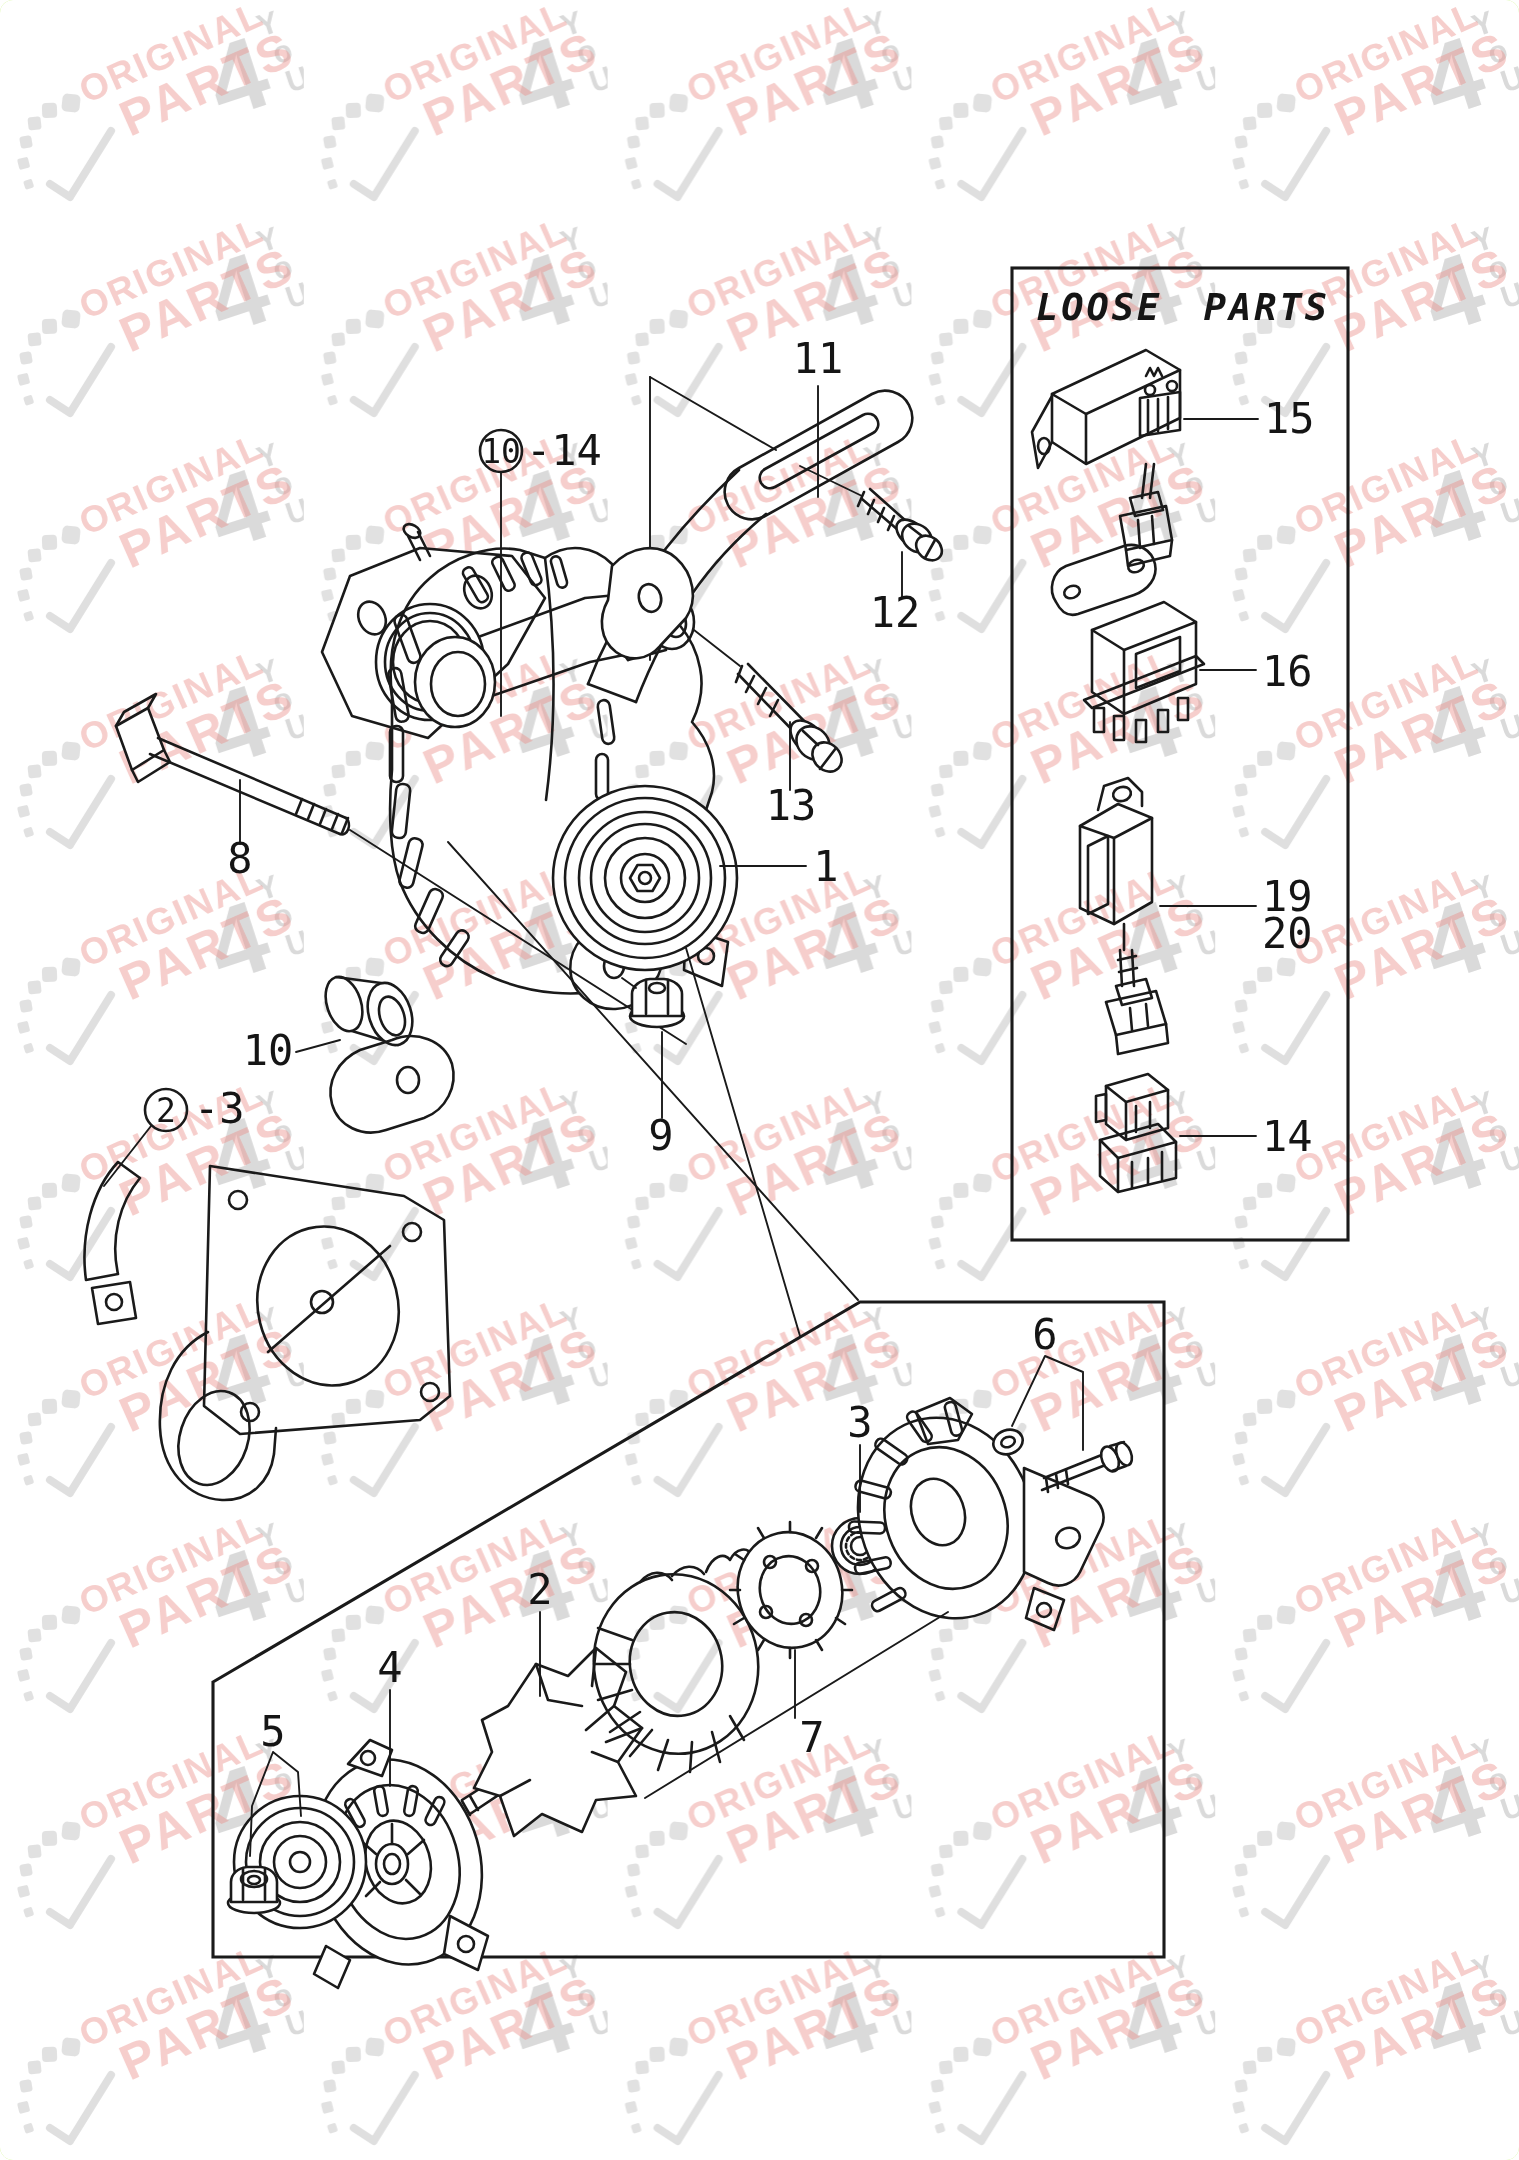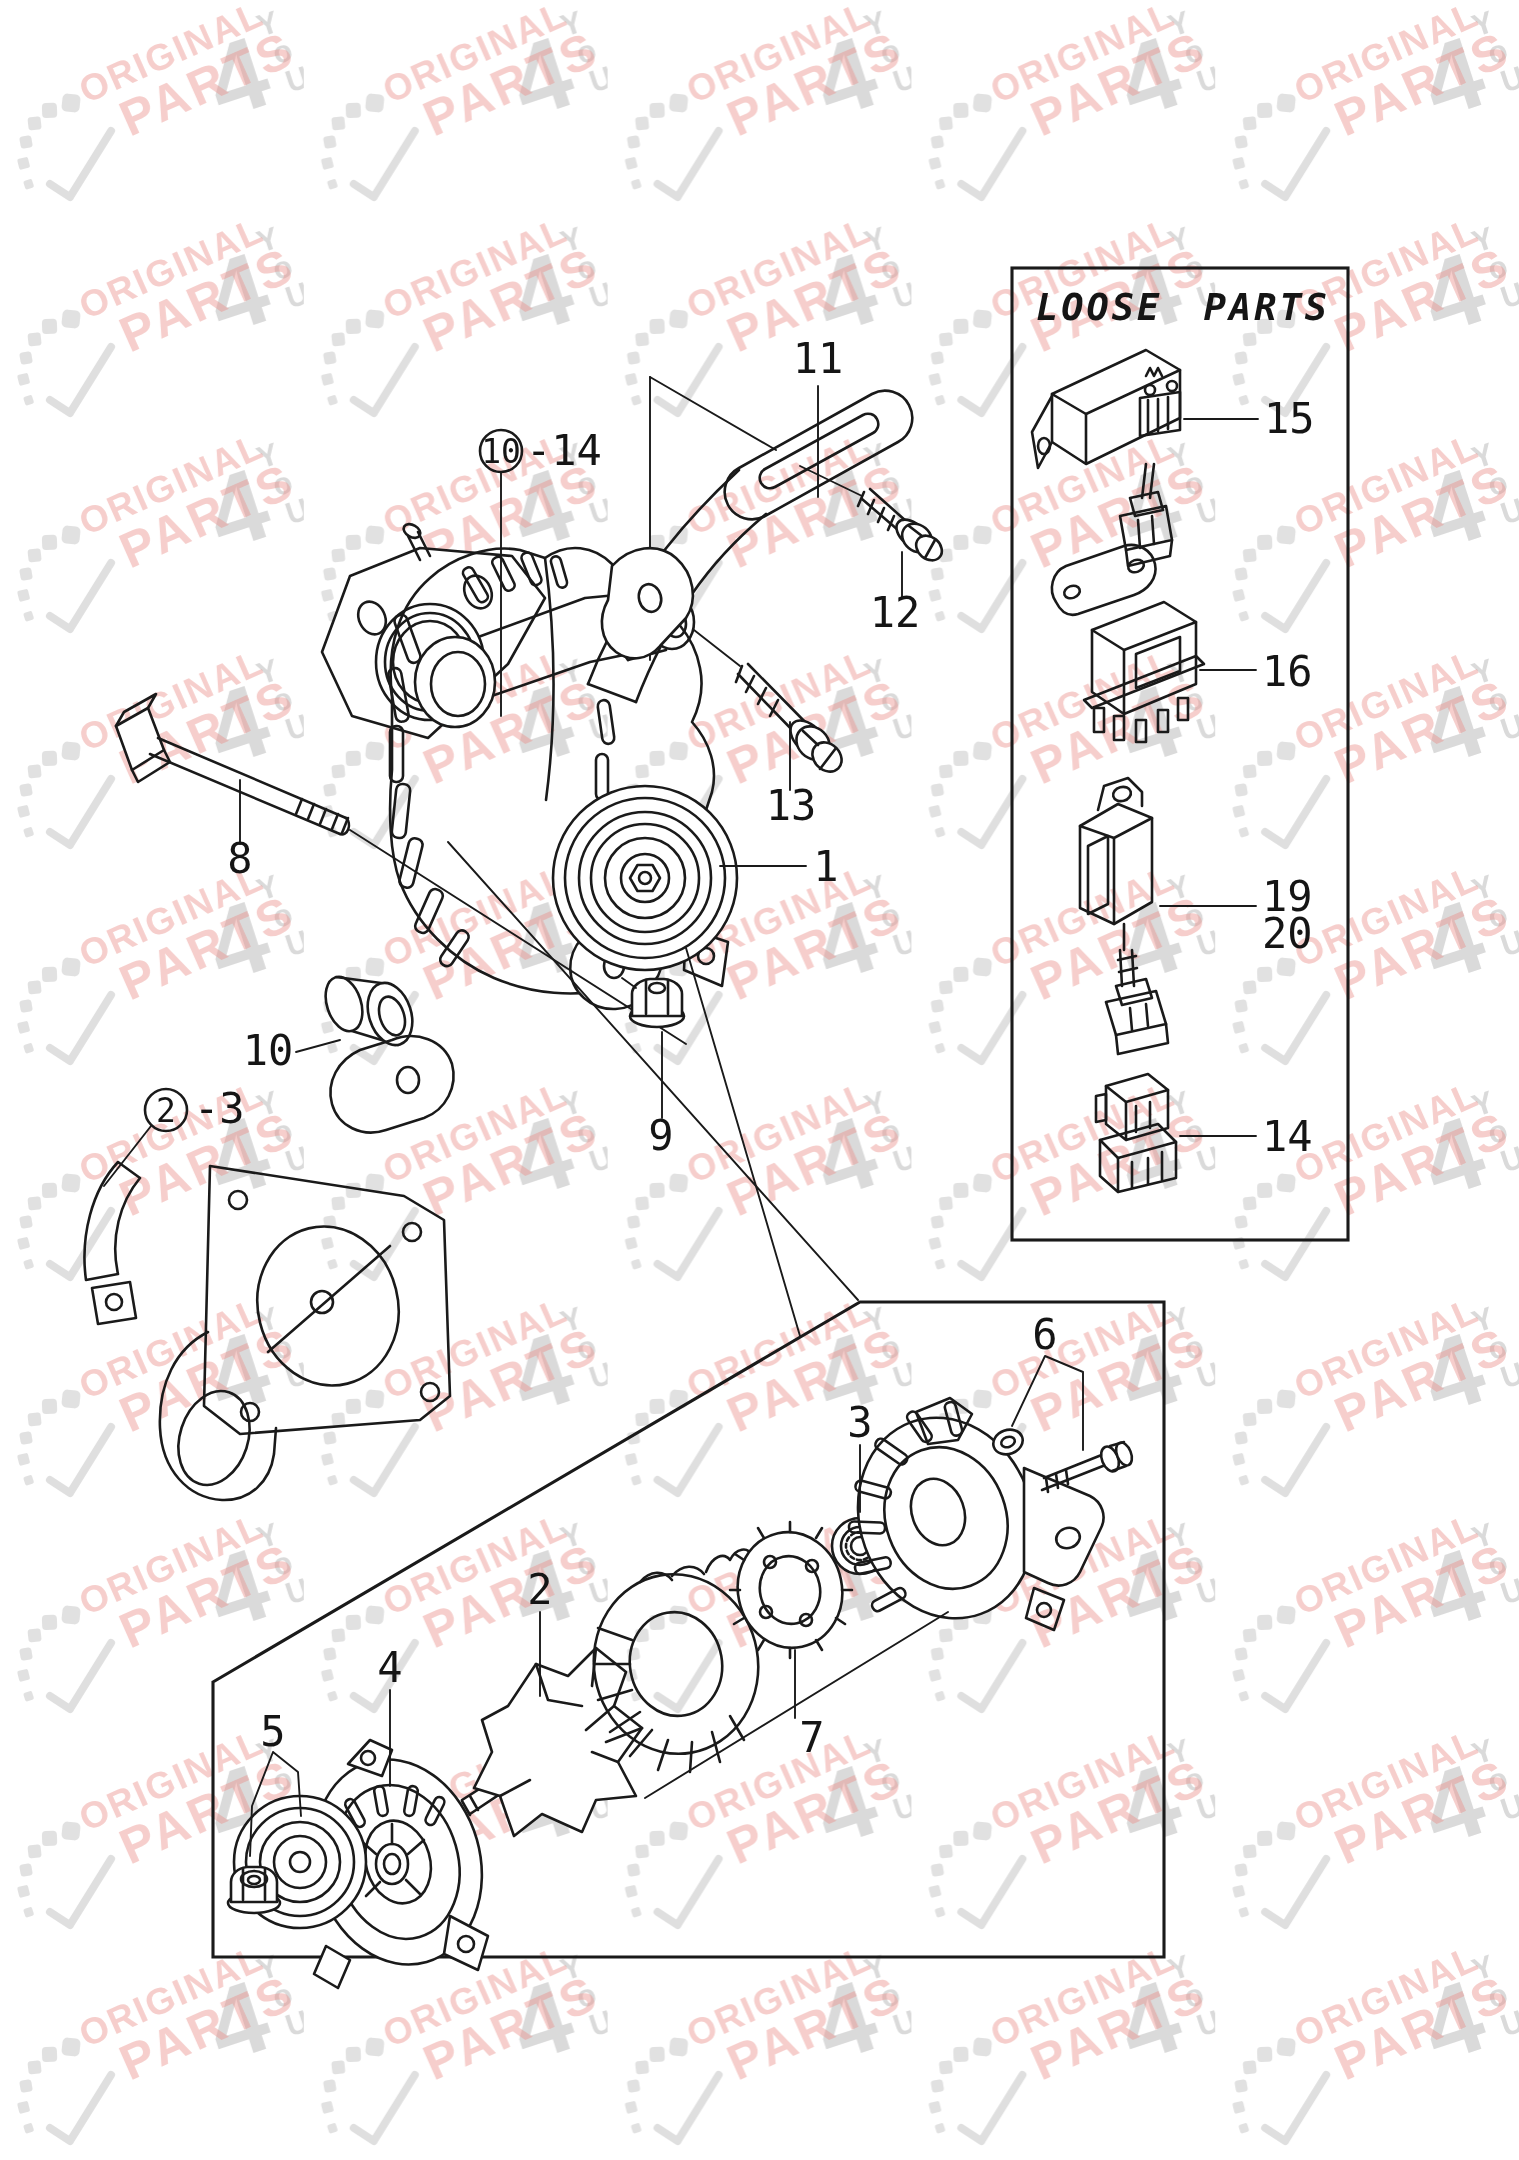--- a/index.html
+++ b/index.html
@@ -1,16 +1,16 @@
 <!DOCTYPE html>
 <html><head>
 <meta charset="utf-8">
 <style>
   html,body{margin:0;padding:0;background:#ffffff;}
-  .page{position:relative;width:1519px;height:2160px;background:#bef264;overflow:hidden;}
+  .page{position:relative;width:1519px;height:2160px;background:#bef264;overflow:hidden;border-radius:13px;}
   svg{display:block;}
   .s    {fill:none;stroke:#1a1a1a;stroke-width:2.6;stroke-linecap:round;stroke-linejoin:round;}
   .sw   {fill:#ffffff;stroke:#1a1a1a;stroke-width:2.6;stroke-linecap:round;stroke-linejoin:round;}
   .thin {fill:none;stroke:#1a1a1a;stroke-width:1.9;stroke-linecap:round;stroke-linejoin:round;}
   .boxl {fill:none;stroke:#1a1a1a;stroke-width:3.1;stroke-linejoin:miter;}
   .lbl  {font-family:"DejaVu Sans Mono",monospace;font-size:42px;fill:#151515;text-anchor:middle;}
   .lbl-s{text-anchor:start;}
   .lbl-c{font-size:33px;}
   .ttl  {font-family:"DejaVu Sans Mono",monospace;font-style:italic;font-weight:600;
          font-size:37px;fill:#151515;letter-spacing:3px;word-spacing:16px;}

